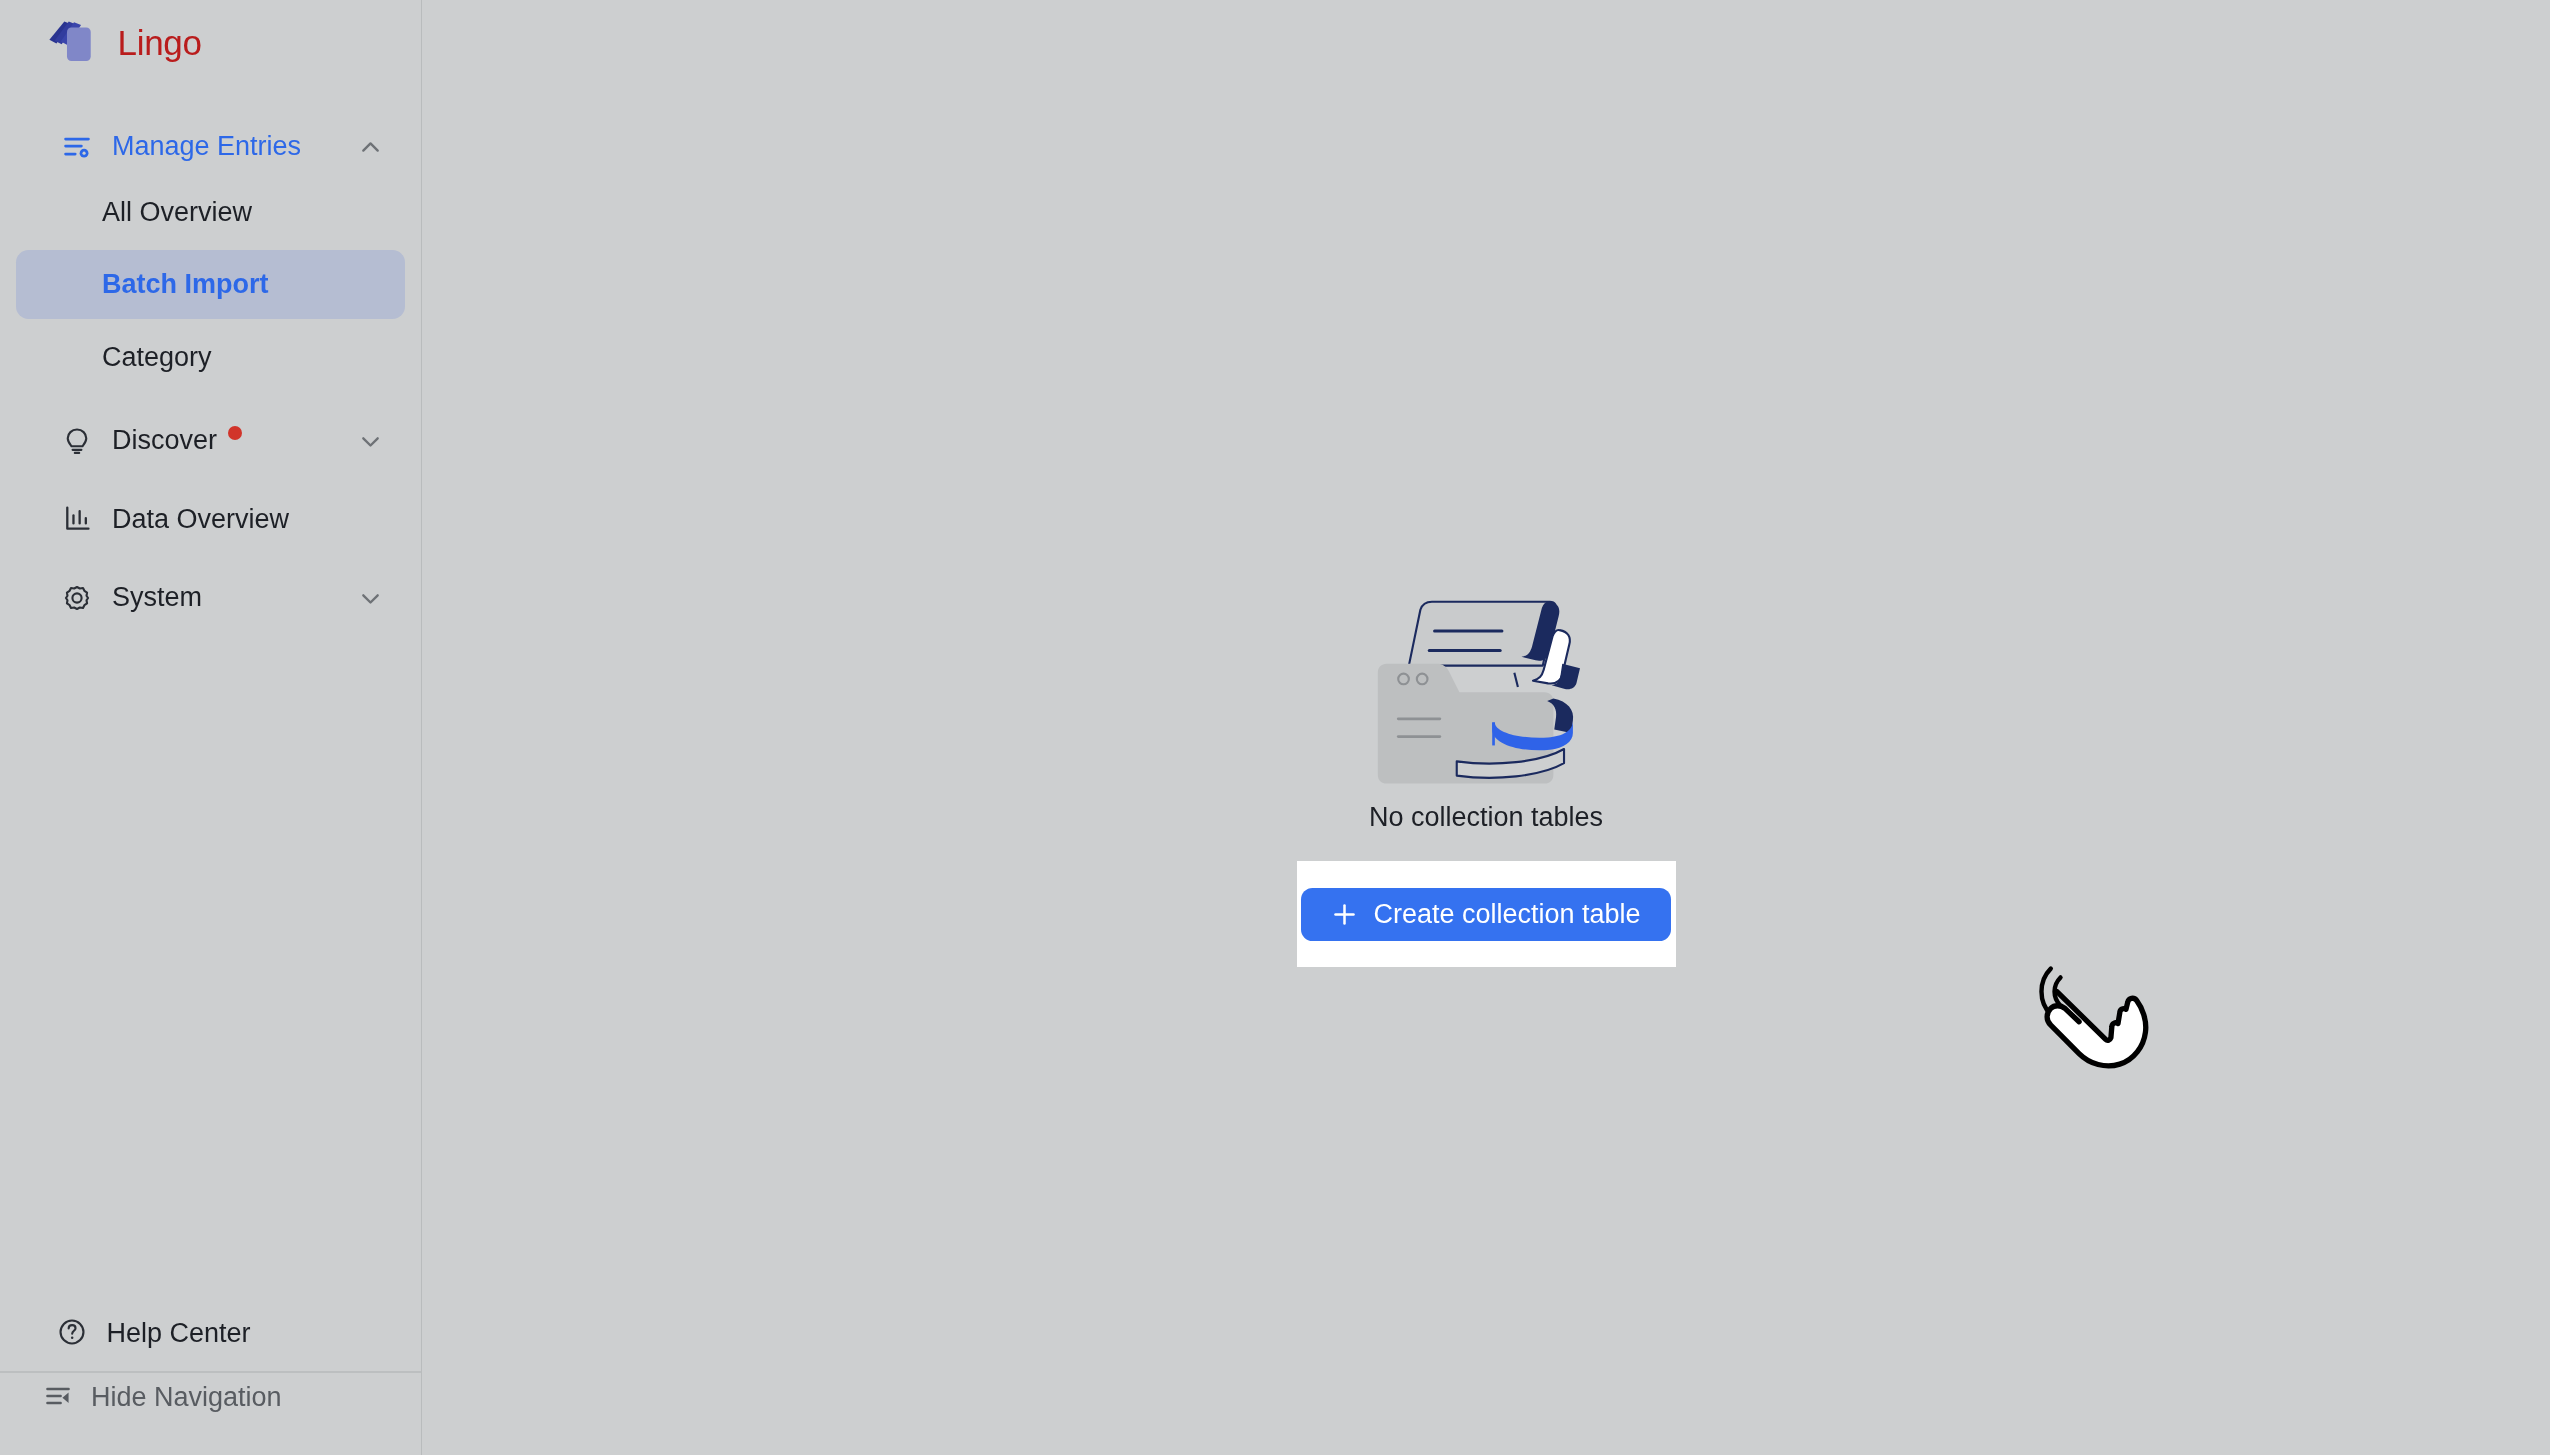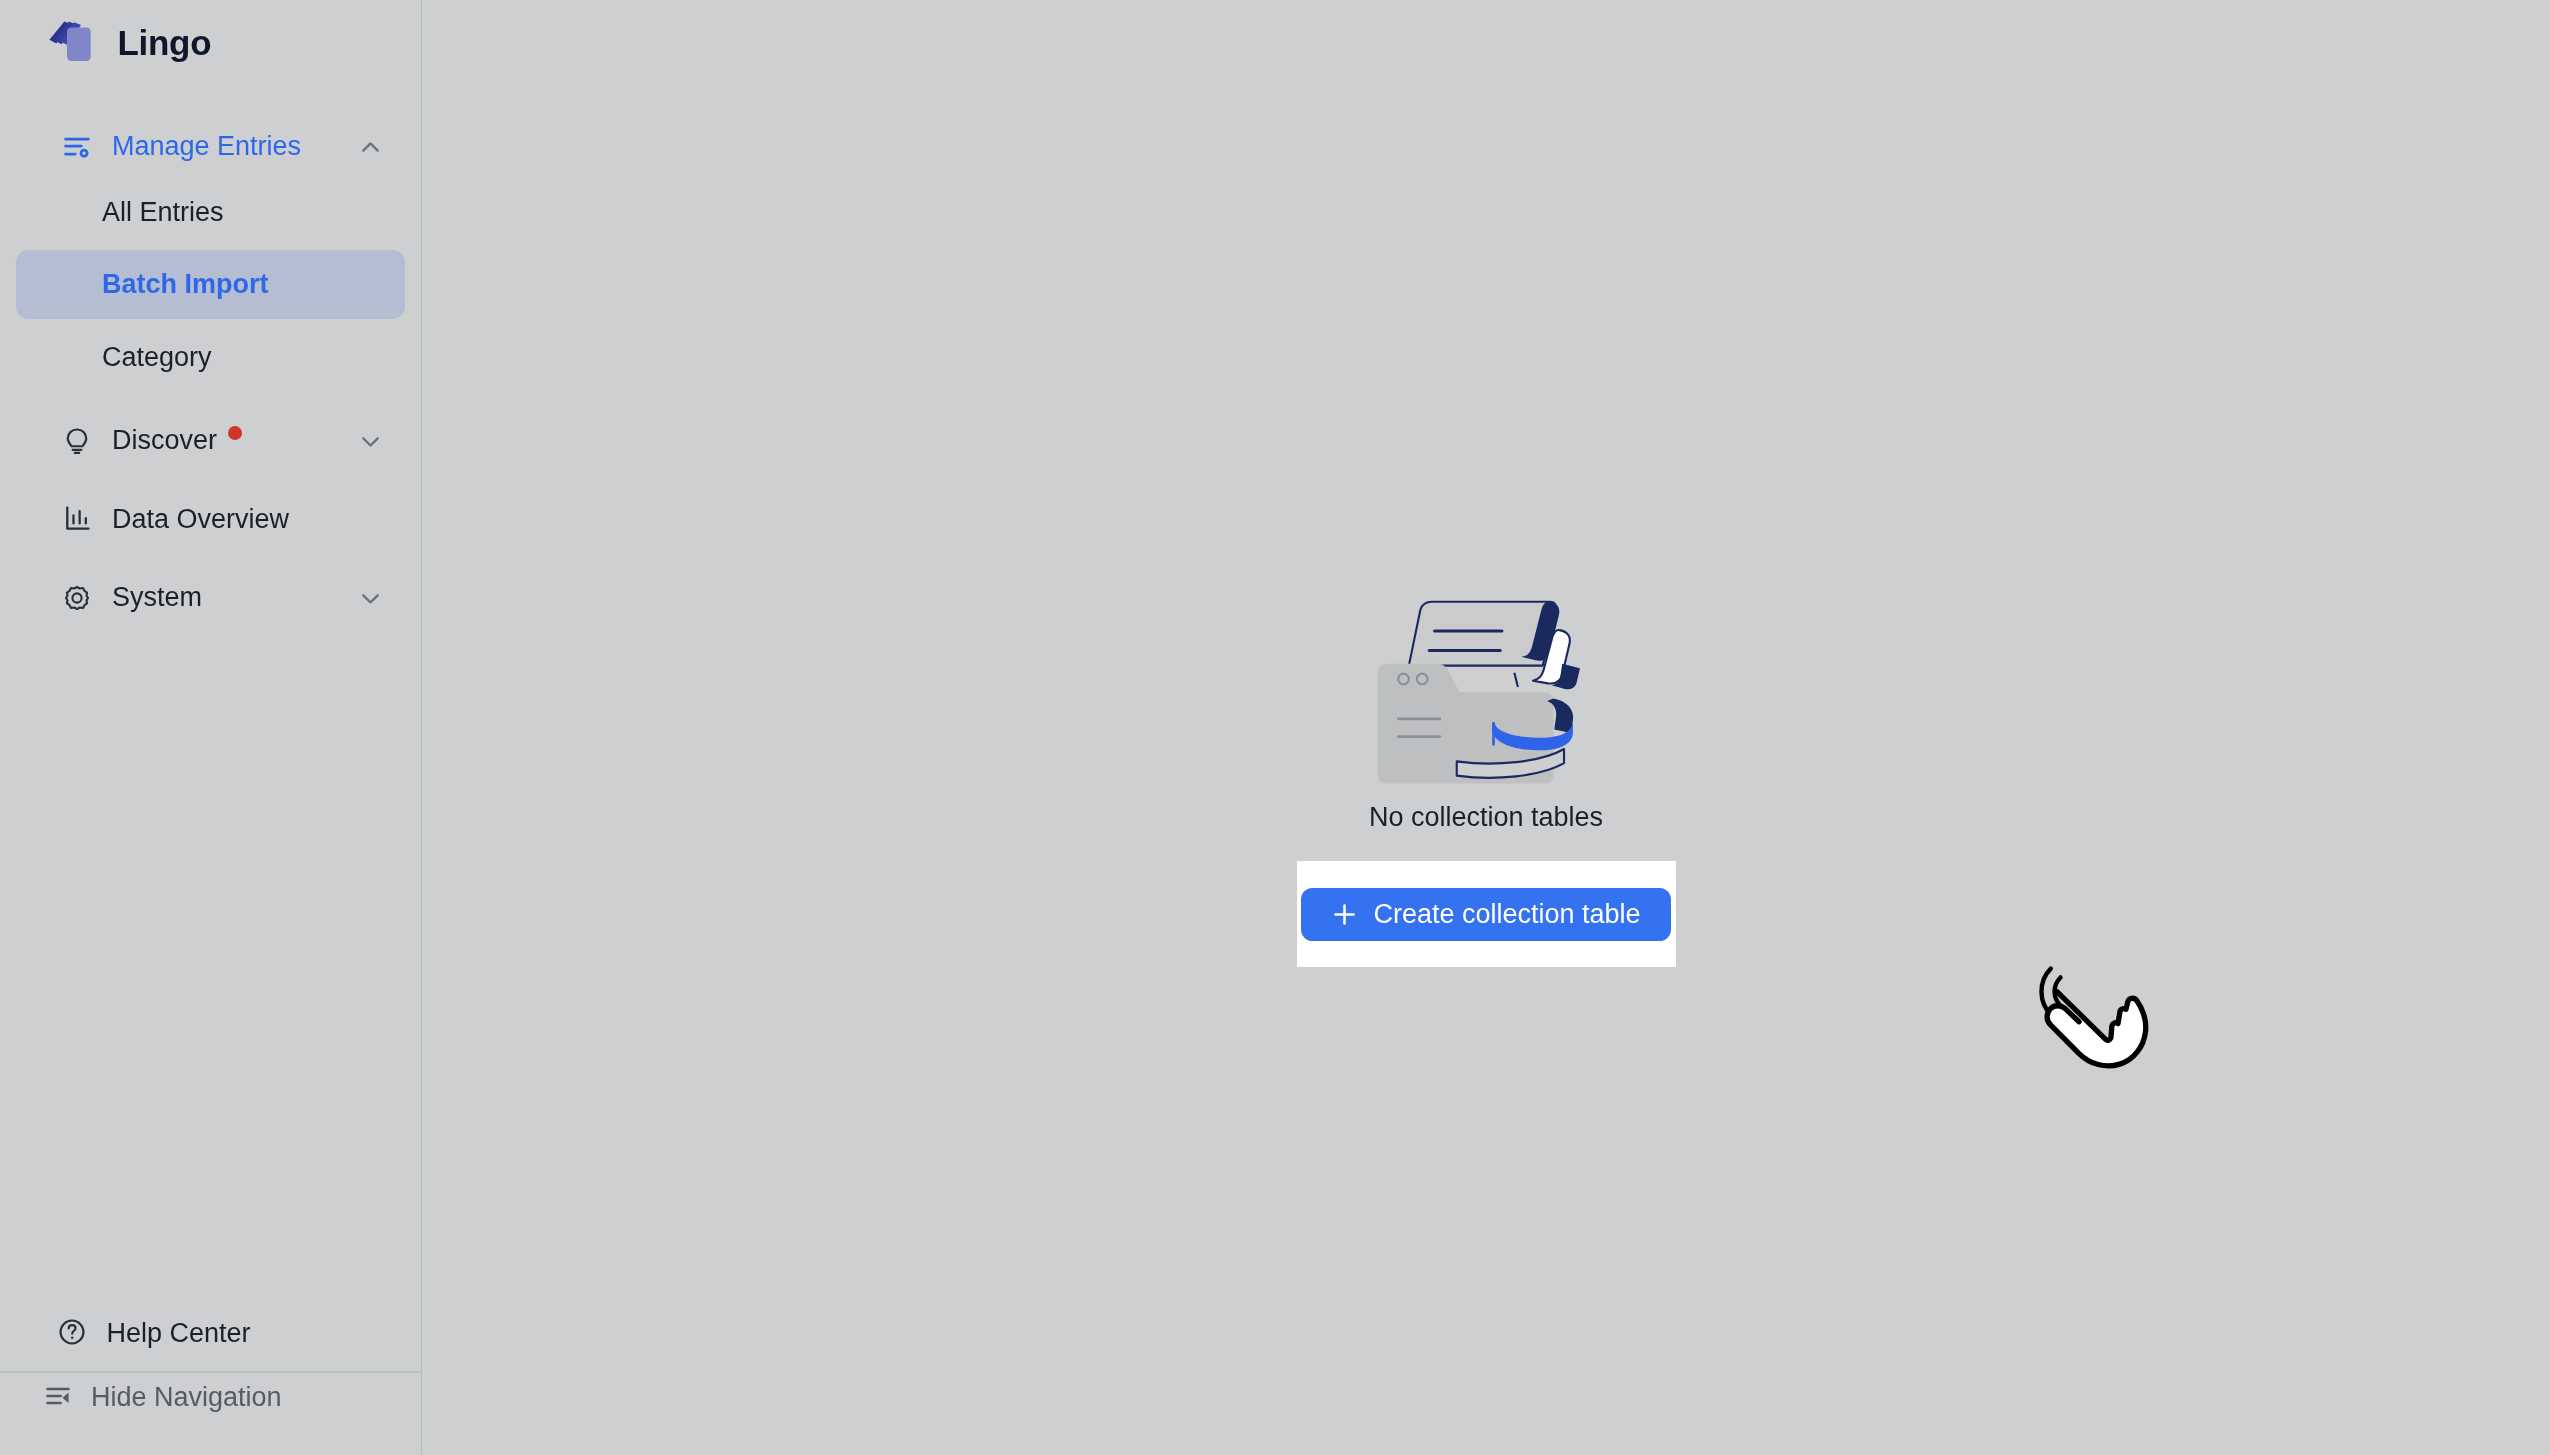--- a/index.html
+++ b/index.html
@@ -18,21 +18,21 @@
     background: #cdcfd0;
     border-right: 1.8px solid #b9bcbd;
     flex: 0 0 422px;
   }
   #brand {
     display: flex; align-items: center;
     height: 85px; padding-left: 43px; gap: 19.5px;
   }
   #brand-logo { width: 55px; height: 51px; flex: 0 0 55px; }
   #brand-name {
-    font-size: 35px; font-weight: 700; color: #0f172a; letter-spacing: -0.3px;
+    font-size: 35px; font-weight: 400; color: #b91c1c; letter-spacing: -0.3px;
   }
 
   .nav-group { margin-top: 32px; }
 
   .nav-row {
     position: relative;
     display: flex; align-items: center;
     height: 59px;
     margin: 0 16px;
     padding-left: 43px;
@@ -202,21 +202,21 @@
         <span class="nav-label">Manage Entries</span>
         <span class="chev">
           <svg viewBox="0 0 30 30" width="27" height="27" fill="none" stroke="#6e7276" stroke-width="2.6" stroke-linecap="round" stroke-linejoin="round">
             <polyline points="7,19 15,11 23,19"></polyline>
           </svg>
         </span>
       </div>
 
       <div class="subnav">
         <div class="sub-row">
-          <span class="sub-label">All Entries</span>
+          <span class="sub-label">All Overview</span>
         </div>
         <div class="sub-row active">
           <span class="sub-label">Batch Import</span>
         </div>
         <div class="sub-row">
           <span class="sub-label">Category</span>
         </div>
       </div>
     </div>
 

